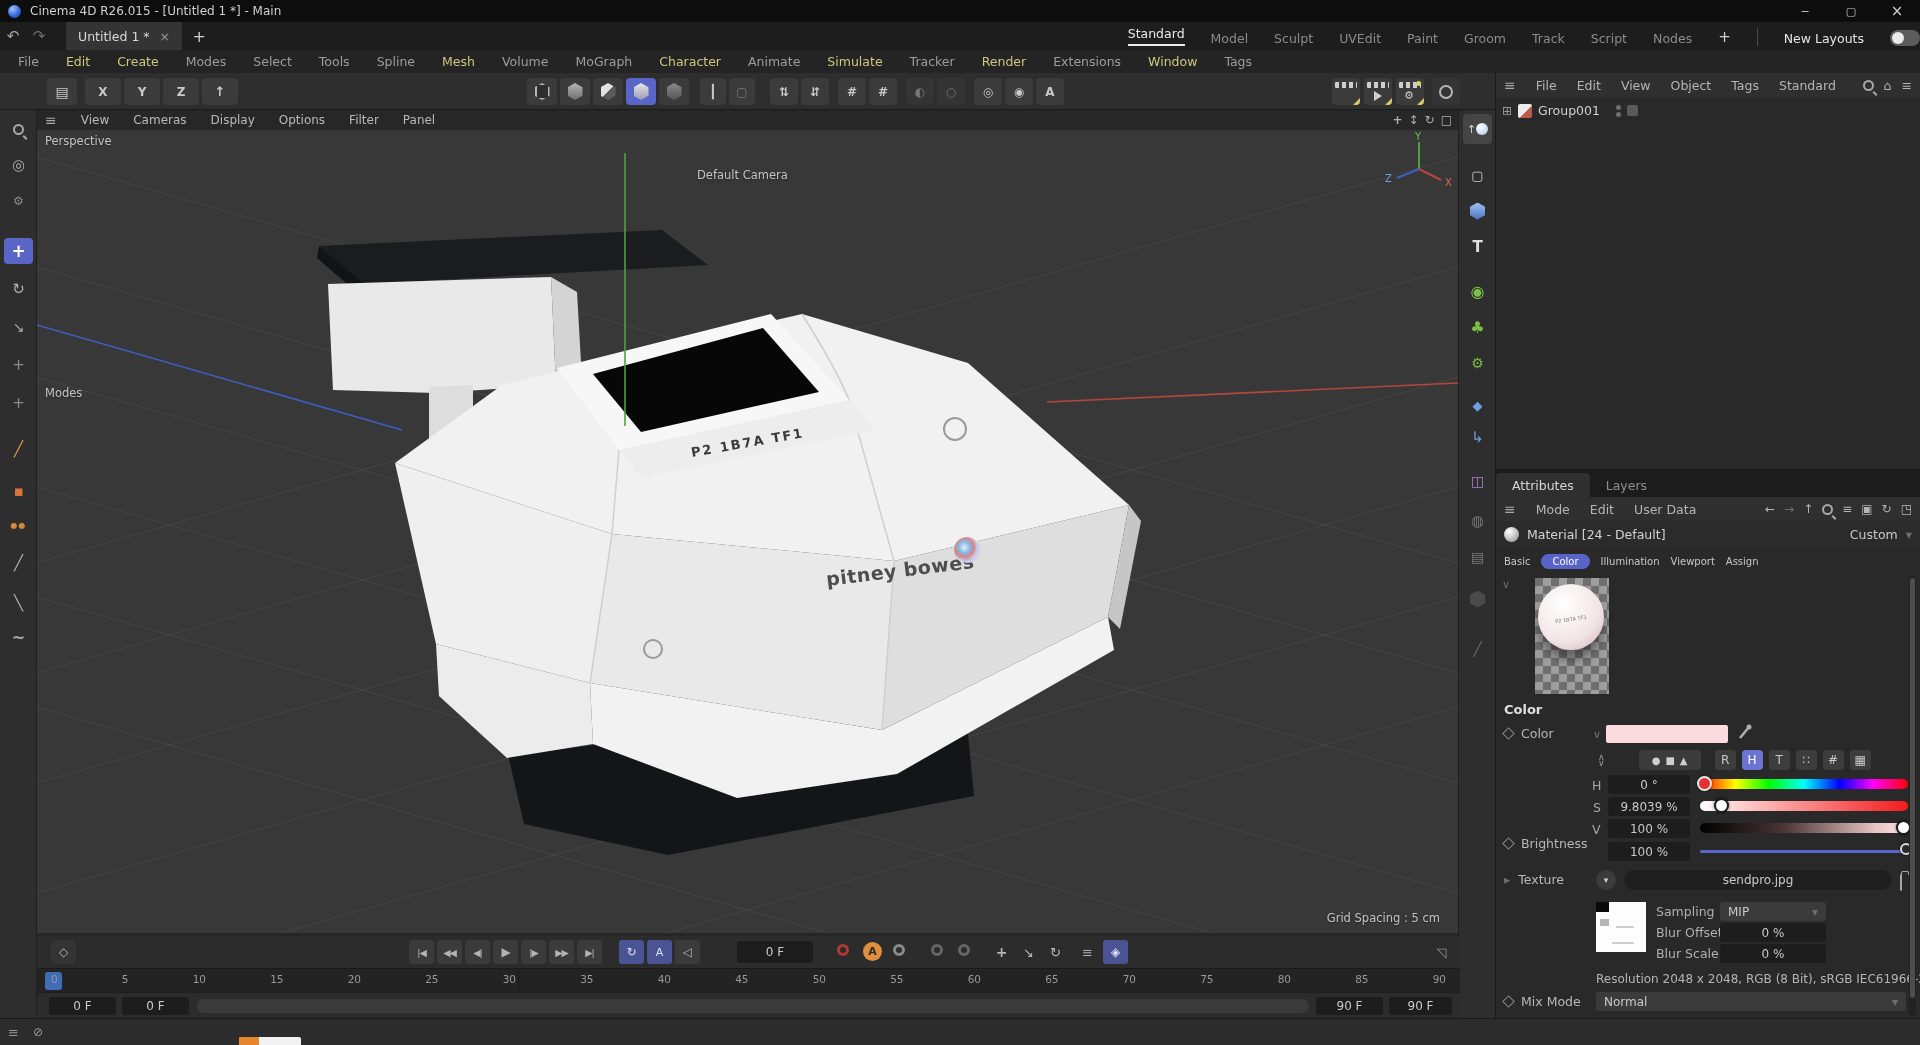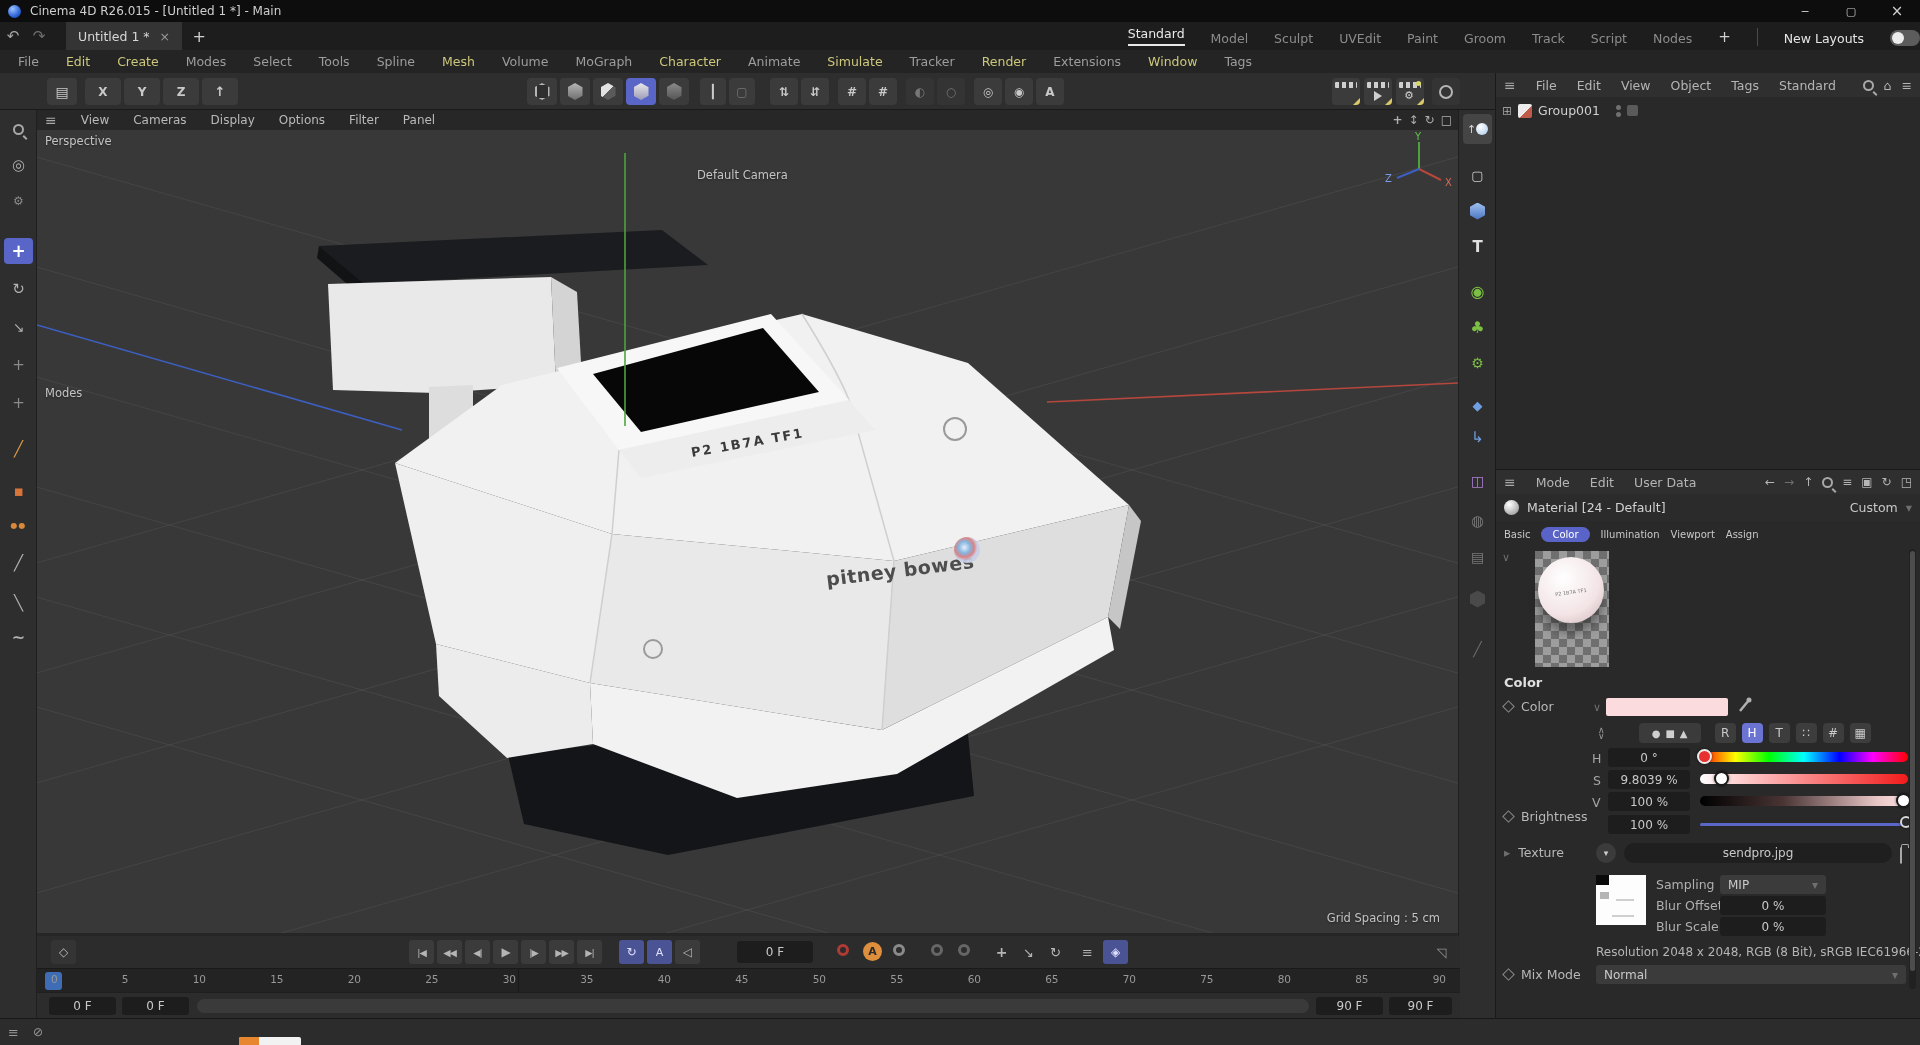--- a/index.html
+++ b/index.html
@@ -344,20 +344,24 @@
           <span style="display:inline-flex;flex-direction:column;gap:2px;margin-left:10px;">
             <span style="width:5px;height:5px;border-radius:50%;background:#6f6f6f;"></span>
             <span style="width:5px;height:5px;border-radius:50%;background:#6f6f6f;"></span>
           </span>
           <span style="width:11px;height:11px;border-radius:2px;background:#5a5a5a;display:inline-block;"></span>
         </div>
       </div>
     </div>
 
     <div style="border-top:1px solid #181818;">
+      <div class="ptabs">
+        <div class="ptab on">Attributes</div>
+        <div class="ptab">Layers</div>
+      </div>
       <div class="pmenu">
         <span style="font-size:14px;color:#a8a8a8;">≡</span>
         <span>Mode</span>
         <span>Edit</span>
         <span>User Data</span>
         <span style="margin-left:auto;display:flex;gap:9px;padding-right:8px;align-items:center;font-size:12px;">
           <span>←</span>
           <span class="dim">→</span>
           <span>↑</span>
           <span class="lens"></span>

